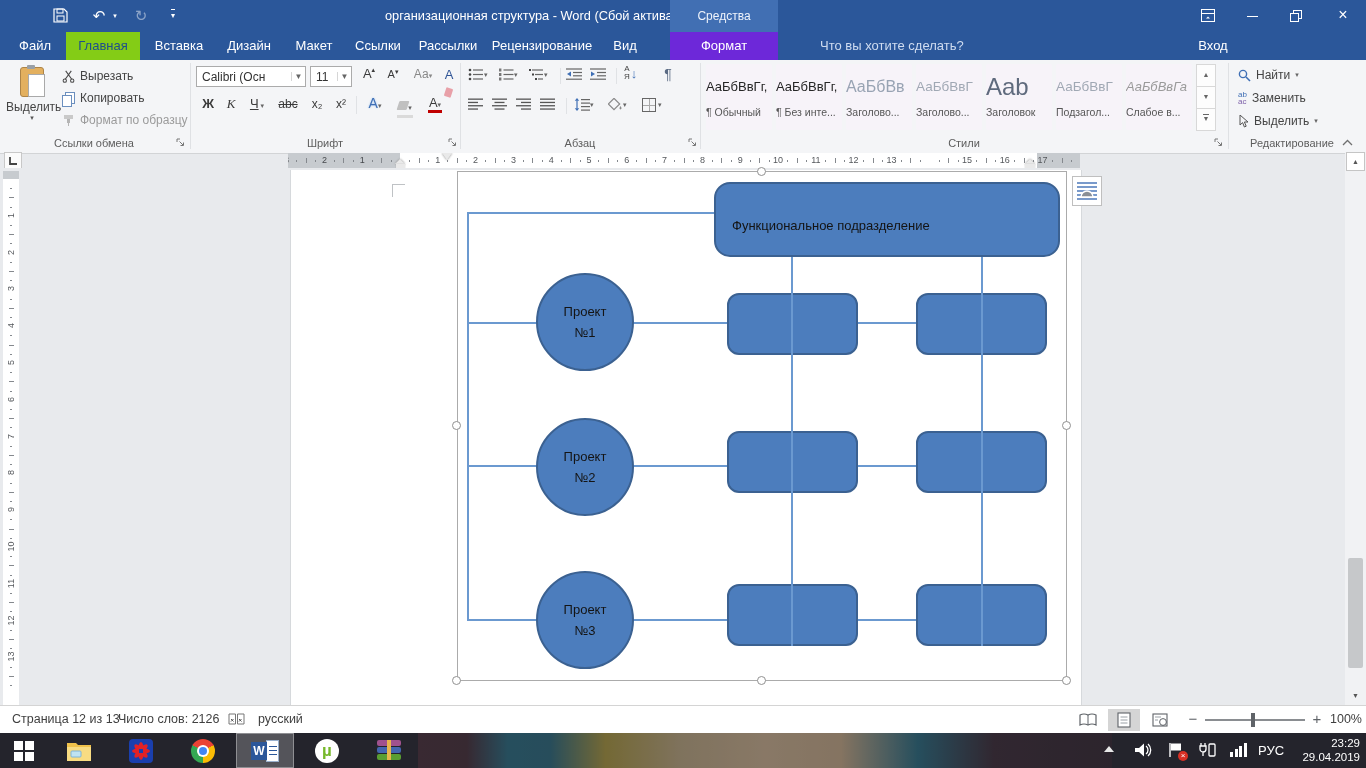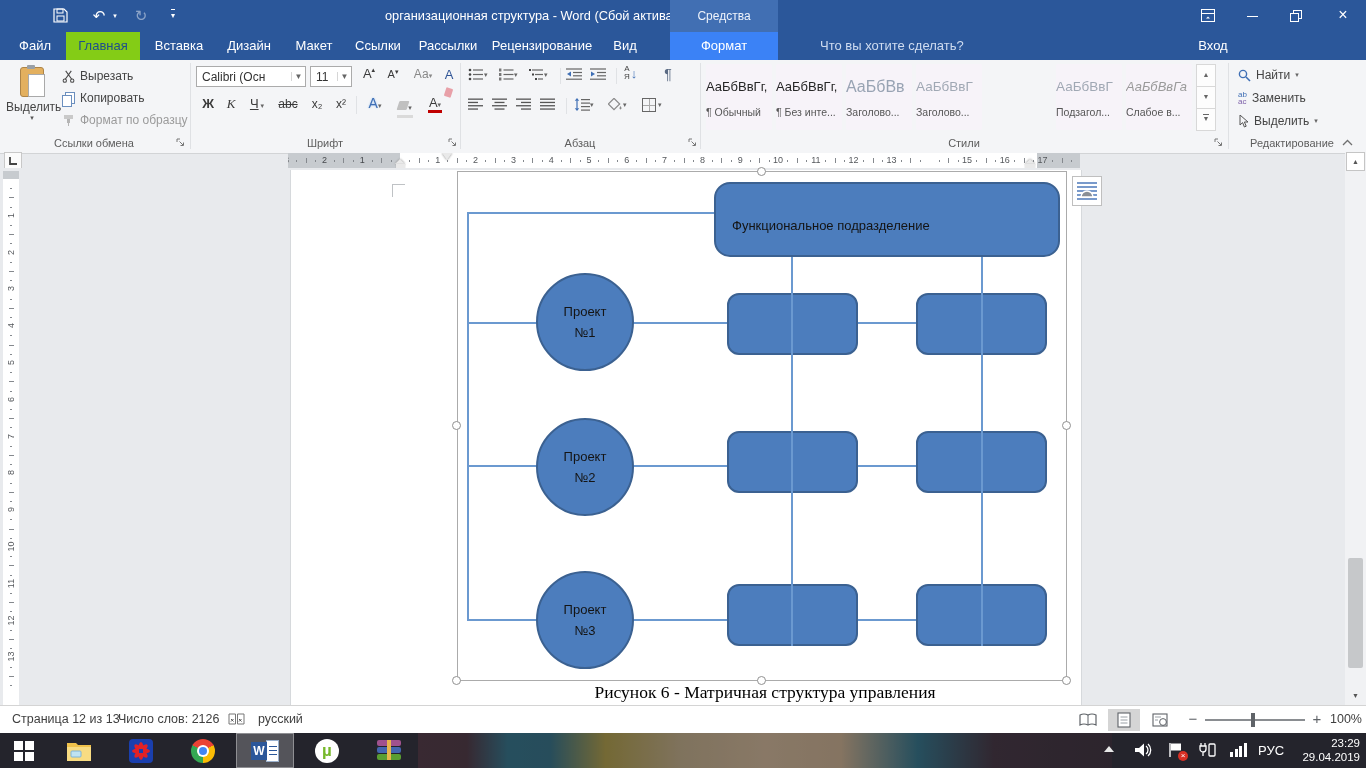--- a/index.html
+++ b/index.html
@@ -11,21 +11,21 @@
   
   .titlebar{left:0;top:0;width:1366px;height:32px;background:#2b579a;color:#fff;}
   .qbtn{color:#fff;font-size:15px;line-height:32px;text-align:center;}
   .wintitle{font-size:12.8px;line-height:32px;white-space:nowrap;color:#fff;}
   .ctxgroup{background:#416fb3;color:#eef3fb;font-size:12px;text-align:center;line-height:32px;}
   .winbtn{width:40px;height:32px;text-align:center;line-height:30px;color:#fff;font-size:14px;}
   
   .tabrow{left:0;top:32px;width:1366px;height:28px;background:#2b579a;}
   .tab{height:28px;line-height:28px;text-align:center;color:#fff;font-size:13px;}
   .tab.active{background:#84cc16;color:#1e4e8c;}
-  .tab.ctx{background:#3b82f6;}
+  .tab.ctx{background:#6d28d9;}
   
   .ribbon{left:0;top:60px;width:1366px;height:93px;background:#f4f5f7;border-bottom:1px solid #d2d4d6;}
   .gsep{width:1px;background:#dfe1e4;top:3px;height:86px;}
   .glabel{font-size:11px;color:#5d5d5d;text-align:center;top:76px;height:14px;line-height:14px;}
   .rbtn{font-size:12px;color:#444;}
   .combo{background:#fff;border:1px solid #ababab;font-size:12px;color:#333;display:flex;align-items:center;}
   .combo .arr{margin-left:auto;border-left:1px solid #d6d6d6;width:13px;text-align:center;color:#666;font-size:8px;}
   .glyphbtn{text-align:center;color:#3b3b3b;}
   .stylecard{width:66px;height:66px;background:#f7f3f9;border-radius:2px;text-align:left;}
   .stylecard .smp{display:block;margin-top:8px;height:30px;line-height:30px;white-space:nowrap;overflow:hidden;color:#262626;}
@@ -331,20 +331,24 @@
       <span class="smp" style="font-size:13px;">АаБбВвГг,</span>
       <span class="lbl">¶ Без инте...</span>
     </div>
     <div class="a stylecard" style="left:846px;top:4px;">
       <span class="smp" style="font-size:16px;color:#98a3b3;">АаБбВв</span>
       <span class="lbl">Заголово...</span>
     </div>
     <div class="a stylecard" style="left:916px;top:4px;">
       <span class="smp" style="font-size:13.5px;color:#a0a8b4;">АаБбВвГ</span>
       <span class="lbl">Заголово...</span>
+    </div>
+    <div class="a stylecard" style="left:986px;top:4px;">
+      <span class="smp" style="font-size:24px;color:#5f6a7d;font-weight:300;">Аab</span>
+      <span class="lbl">Заголовок</span>
     </div>
     <div class="a stylecard" style="left:1056px;top:4px;">
       <span class="smp" style="font-size:13.5px;color:#a0a8b4;">АаБбВвГ</span>
       <span class="lbl">Подзагол...</span>
     </div>
     <div class="a stylecard" style="left:1126px;top:4px;">
       <span class="smp" style="font-size:13px;font-style:italic;color:#9a9a9a;">АаБбВвГа</span>
       <span class="lbl">Слабое в...</span>
     </div>
     <div class="a scrbtn" style="left:1196px;top:4px;">▲</div>
@@ -596,21 +600,20 @@
         <line x1="0" y1="2" x2="20" y2="2"></line>
           <line x1="0" y1="6" x2="20" y2="6"></line>
           <line x1="0" y1="10" x2="20" y2="10"></line>
           <line x1="0" y1="14" x2="20" y2="14"></line>
           <line x1="0" y1="18" x2="20" y2="18"></line>
       </g>
       <path d="M4 16 a6 6 0 0 1 12 0 z" fill="#8a8f96" stroke="#fff" stroke-width="1.5"></path>
     </svg>
   </div>
 
-  <div class="a" style="left:360px;top:682px;width:810px;text-align:center;font-family:'Liberation Serif','DejaVu Serif',serif;font-size:17.5px;color:#000;">Рисунок 6 - Матричная структура управления</div>
 
   <div class="a" style="left:1345px;top:152px;width:21px;height:553px;background:#f1f2f4;">
     <div class="a" style="left:1px;top:0;width:19px;height:19px;background:#fff;border:1px solid #c5c5c5;box-sizing:border-box;text-align:center;font-size:7px;color:#555;line-height:17px;">▲</div>
     <div class="a" style="left:3px;top:406px;width:15px;height:110px;background:#c6c8ca;border-radius:2px;"></div>
     <div class="a" style="left:1px;top:534px;width:19px;height:19px;text-align:center;font-size:7px;color:#555;line-height:19px;">▼</div>
   </div>
 
   <div class="a statusbar">
     <div class="a sbtxt" style="left:12px;">Страница 12 из 13</div>
     <div class="a sbtxt" style="left:118px;">Число слов: 2126</div>

